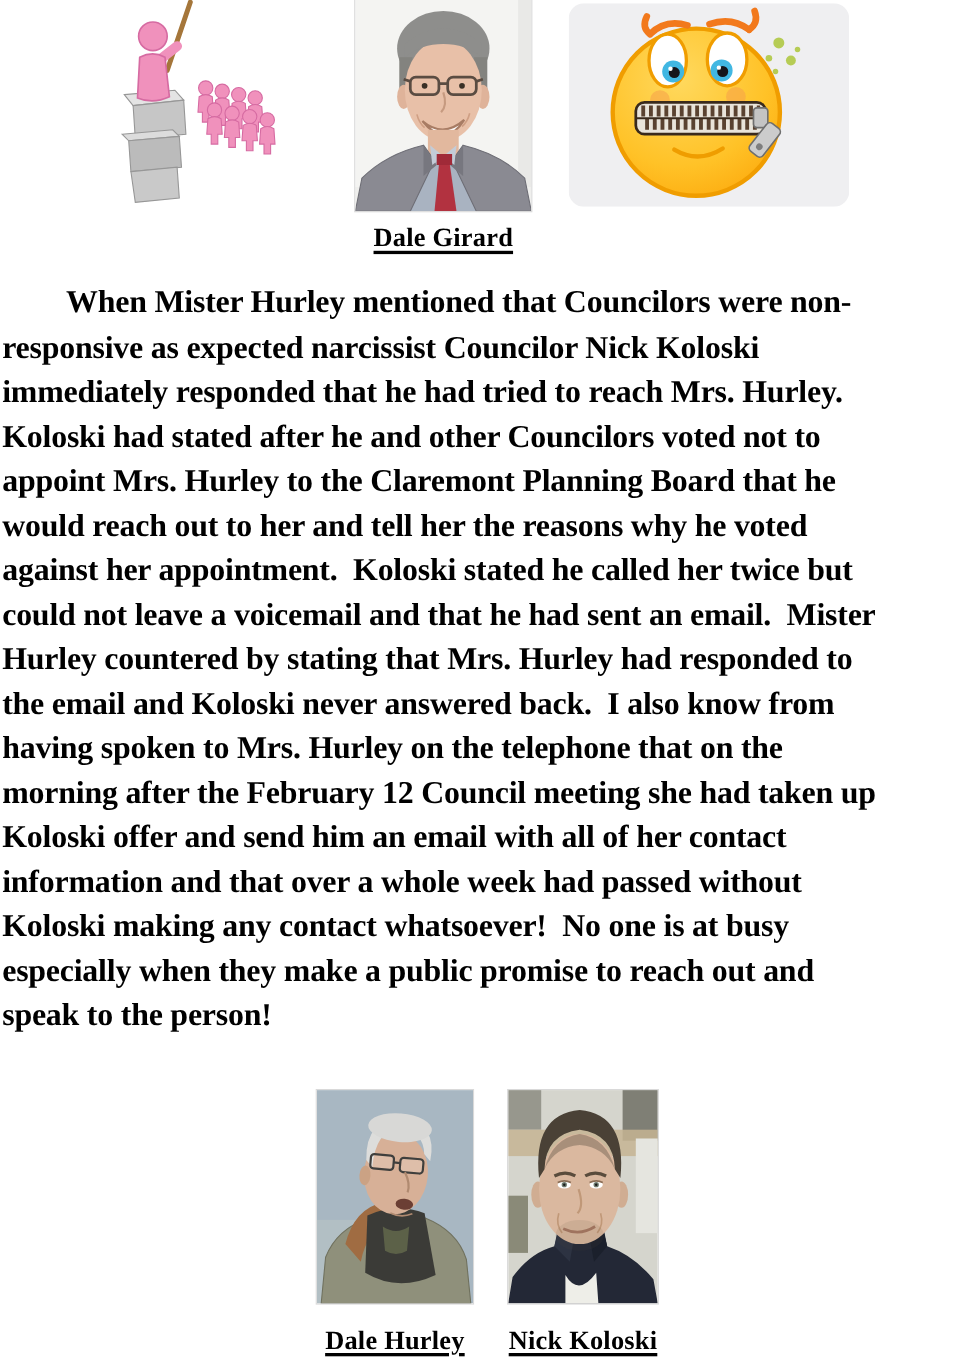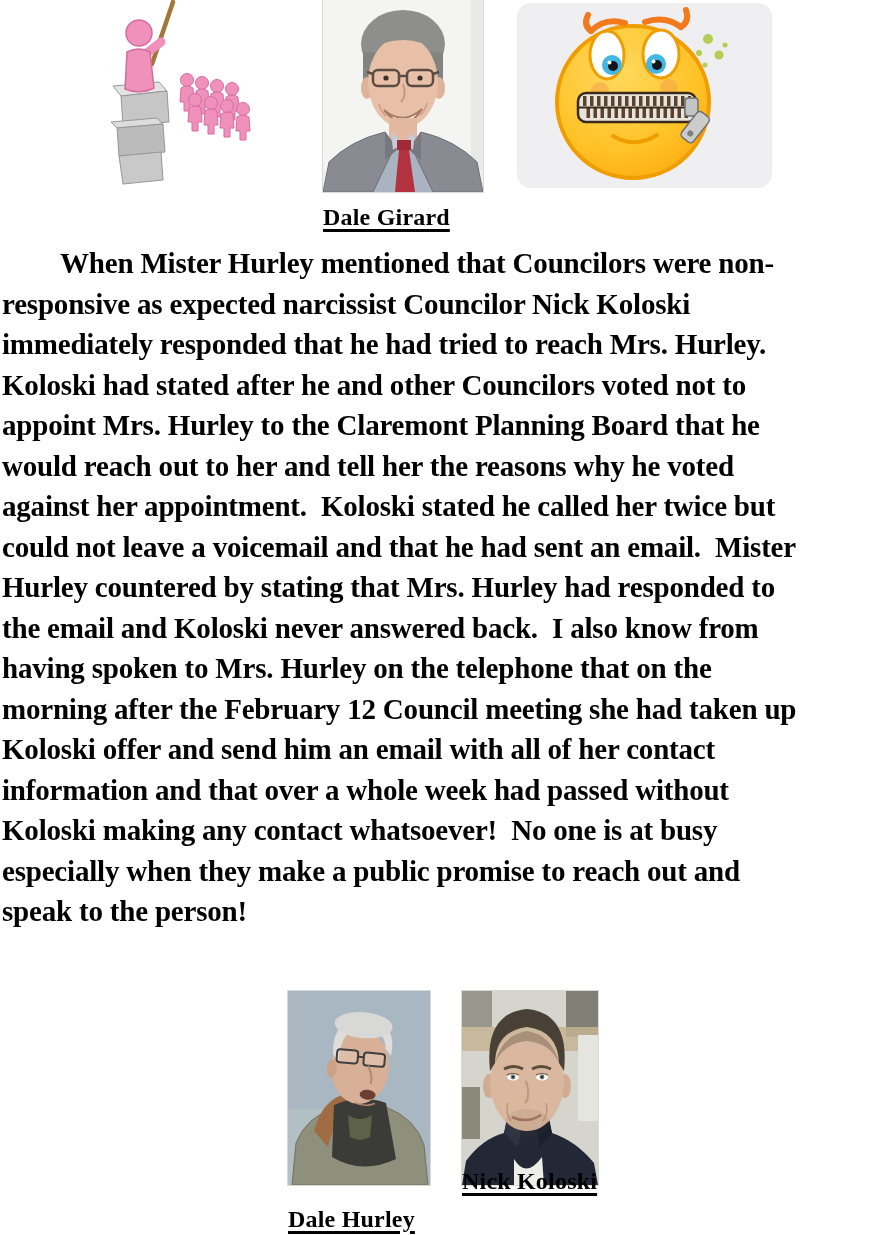--- a/index.html
+++ b/index.html
@@ -1,20 +1,20 @@
 <!DOCTYPE html>
 <html><head>
 <meta charset="utf-8">
 <style>
   html,body{margin:0;padding:0;background:#ffffff;}
   .page{position:relative;width:880px;height:1235px;background:#ffffff;overflow:hidden;
         font-family:"Liberation Serif", serif;color:#000;}
   .abs{position:absolute;}
   .photo-frame{outline:1px solid #d9d9d9;}
-  .caption{font-weight:bold;font-size:24px;text-align:left;
+  .caption{font-weight:bold;font-size:24px;text-align:center;
            text-decoration:underline;text-decoration-thickness:3px;text-underline-offset:4px;
            letter-spacing:0.2px;}
   .article{font-weight:bold;font-size:29px;line-height:40.5px;white-space:pre;
            text-indent:58px;letter-spacing:-0.2px;}
   svg{display:block;}
 </style>
 </head>
 <body>
 
 <div class="page">
@@ -167,21 +167,21 @@
         <circle cx="182" cy="50" r="3"></circle>
         <circle cx="202" cy="52" r="4.5"></circle>
         <circle cx="188" cy="62" r="2.5"></circle>
         <circle cx="208" cy="42" r="2.5"></circle>
       </g>
     </svg>
   </div>
 
   <div class="abs caption" style="left:323px;top:204px;width:160px;">Dale Girard</div>
 
-  <div class="abs article" style="left:2px;top:243px;width:876px;">When Mister Hurley mentioned that Councilors were non-
+  <div class="abs article" style="left:2px;top:255px;width:876px;">When Mister Hurley mentioned that Councilors were non-
 responsive as expected narcissist Councilor Nick Koloski
 immediately responded that he had tried to reach Mrs. Hurley.
 Koloski had stated after he and other Councilors voted not to
 appoint Mrs. Hurley to the Claremont Planning Board that he
 would reach out to her and tell her the reasons why he voted
 against her appointment.  Koloski stated he called her twice but
 could not leave a voicemail and that he had sent an email.  Mister
 Hurley countered by stating that Mrs. Hurley had responded to
 the email and Koloski never answered back.  I also know from
 having spoken to Mrs. Hurley on the telephone that on the
@@ -262,15 +262,15 @@
       <path d="M64,90 Q69,106 63,112" stroke="#c09878" stroke-width="2" fill="none"></path>
 
       <path d="M46,112 Q43,122 49,130" stroke="#c09878" stroke-width="1.5" fill="none"></path>
       <path d="M84,112 Q87,122 81,130" stroke="#c09878" stroke-width="1.5" fill="none"></path>
       <path d="M50,126 Q65,133 79,124" stroke="#a87862" stroke-width="2.5" fill="none"></path>
       <ellipse cx="65" cy="132" rx="22" ry="14" fill="#5a4b3c" opacity="0.10"></ellipse>
     </svg>
   </div>
 
   <div class="abs caption" style="left:288px;top:1206px;width:142px;">Dale Hurley</div>
-  <div class="abs caption" style="left:462px;top:1168px;width:136px;">Nick Koloski</div>
+  <div class="abs caption" style="left:462px;top:1206px;width:136px;">Nick Koloski</div>
 
 </div>
 
 </body></html>

